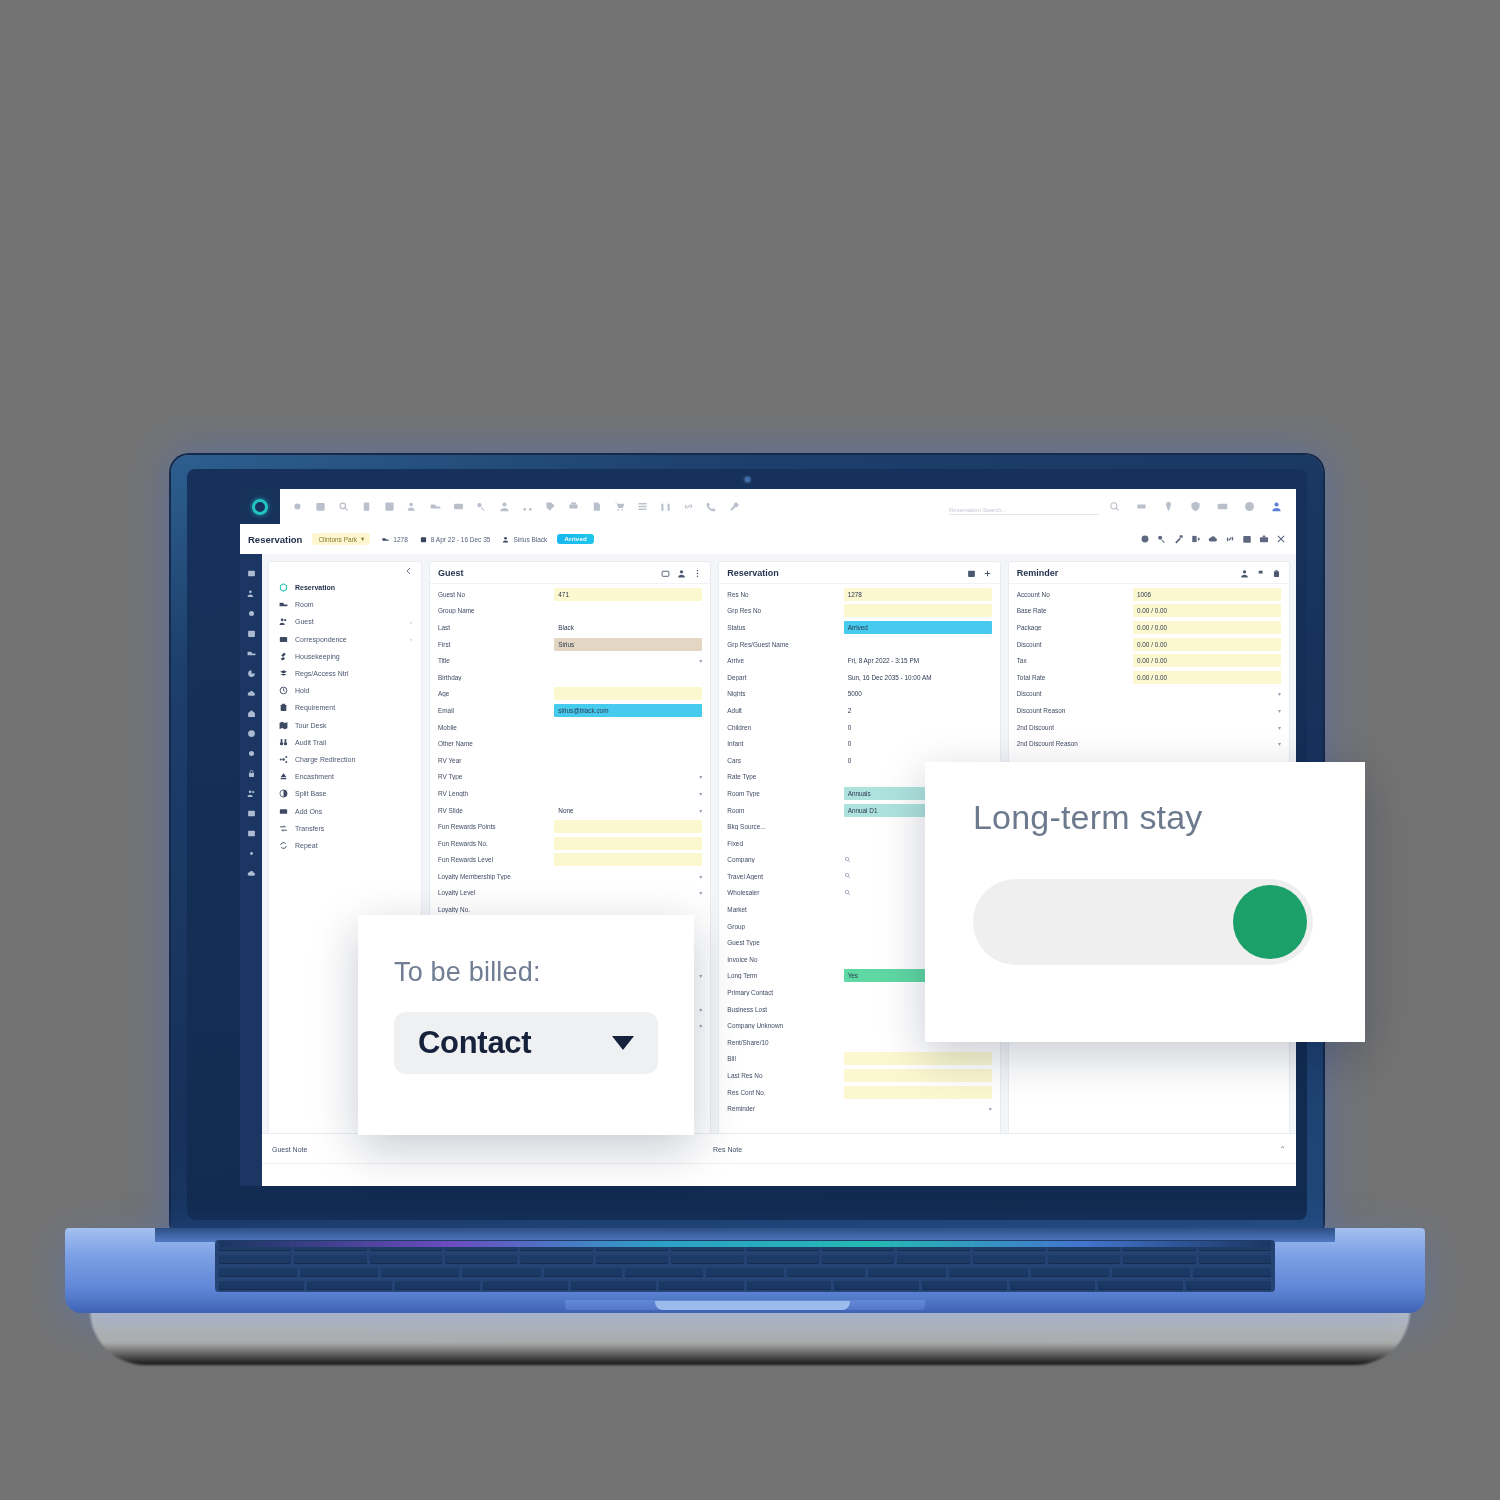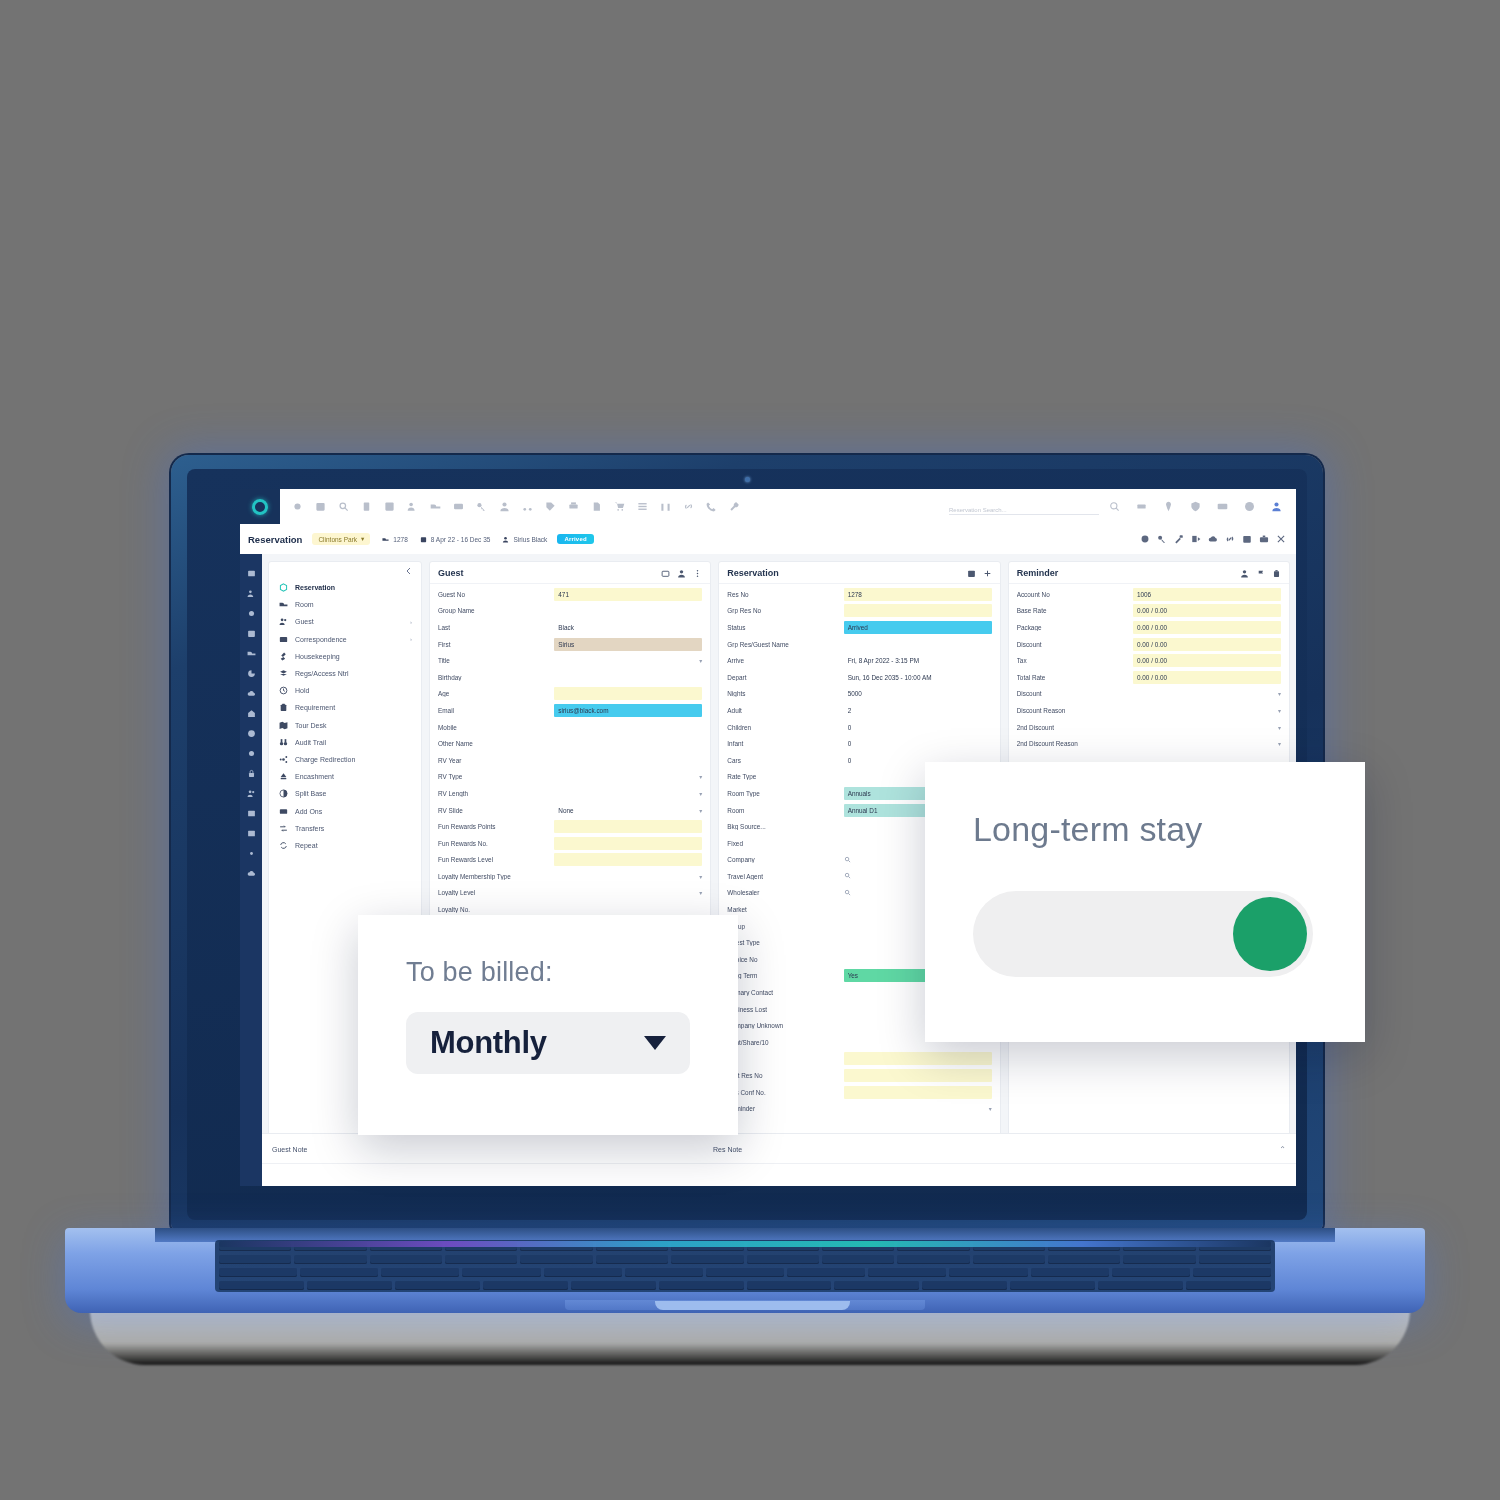--- a/index.html
+++ b/index.html
@@ -120,28 +120,28 @@
   
   .notebar{position:absolute;left:22px;right:0;bottom:22px;height:30px;background:#fff;
       border-top:1px solid #e9ecf1;display:flex;align-items:center;padding:0 10px;font-size:7px;color:#46526c;}
   .notebar .n2{margin-left:40%;}
   .notebar .chev{margin-left:auto;color:#7a melhor;}
   .notebar .chev{margin-left:auto;color:#7a8499;font-size:8px;}
   .statusbar{position:absolute;left:22px;right:0;bottom:0;height:22px;background:#fff;border-top:1px solid #eef0f4;}
 
   
   .float{position:absolute;background:#fff;box-shadow:0 14px 44px rgba(10,20,50,.22);}
-  .f-billed{left:358px;top:915px;width:380px;height:220px;padding:42px 48px;box-sizing:border-box;}
+  .f-billed{left:358px;top:915px;width:336px;height:220px;padding:42px 36px;box-sizing:border-box;}
   .f-billed .cap{font-size:27px;color:#707d92;letter-spacing:.2px;}
   .f-select{margin-top:24px;height:62px;background:#eff0f2;border-radius:12px;display:flex;
       align-items:center;padding:0 24px;}
   .f-select .sel-val{font-size:31px;font-weight:700;color:#16213c;letter-spacing:-.3px;}
   .f-select .sel-arrow{margin-left:auto;width:0;height:0;border-left:11px solid transparent;
       border-right:11px solid transparent;border-top:14px solid #16213c;}
-  .f-stay{left:925px;top:762px;width:440px;height:280px;padding:48px 48px;box-sizing:border-box;}
+  .f-stay{left:925px;top:762px;width:440px;height:280px;padding:36px 48px;box-sizing:border-box;}
   .f-stay .cap{font-size:34px;color:#6d7a8e;letter-spacing:.2px;}
   .f-toggle{margin-top:42px;width:340px;height:86px;background:#efeff0;border-radius:43px;
       position:relative;}
   .f-knob{position:absolute;right:6px;top:6px;width:74px;height:74px;border-radius:50%;
       background:#1ba069;}
 </style>
 </head>
 <body>
 
 <div class="stage">
@@ -1029,21 +1029,21 @@
         <span class="n2">Res Note</span>
         <span class="chev">⌃</span>
       </div>
       <div class="statusbar"></div>
     </div>
   </div>
 
   <div class="float f-billed">
     <div class="cap">To be billed:</div>
     <div class="f-select">
-      <span class="sel-val">Monthly</span>
+      <span class="sel-val">Contact</span>
       <span class="sel-arrow"></span>
     </div>
   </div>
 
   <div class="float f-stay">
     <div class="cap">Long-term stay</div>
     <div class="f-toggle">
       <div class="f-knob"></div>
     </div>
   </div>

